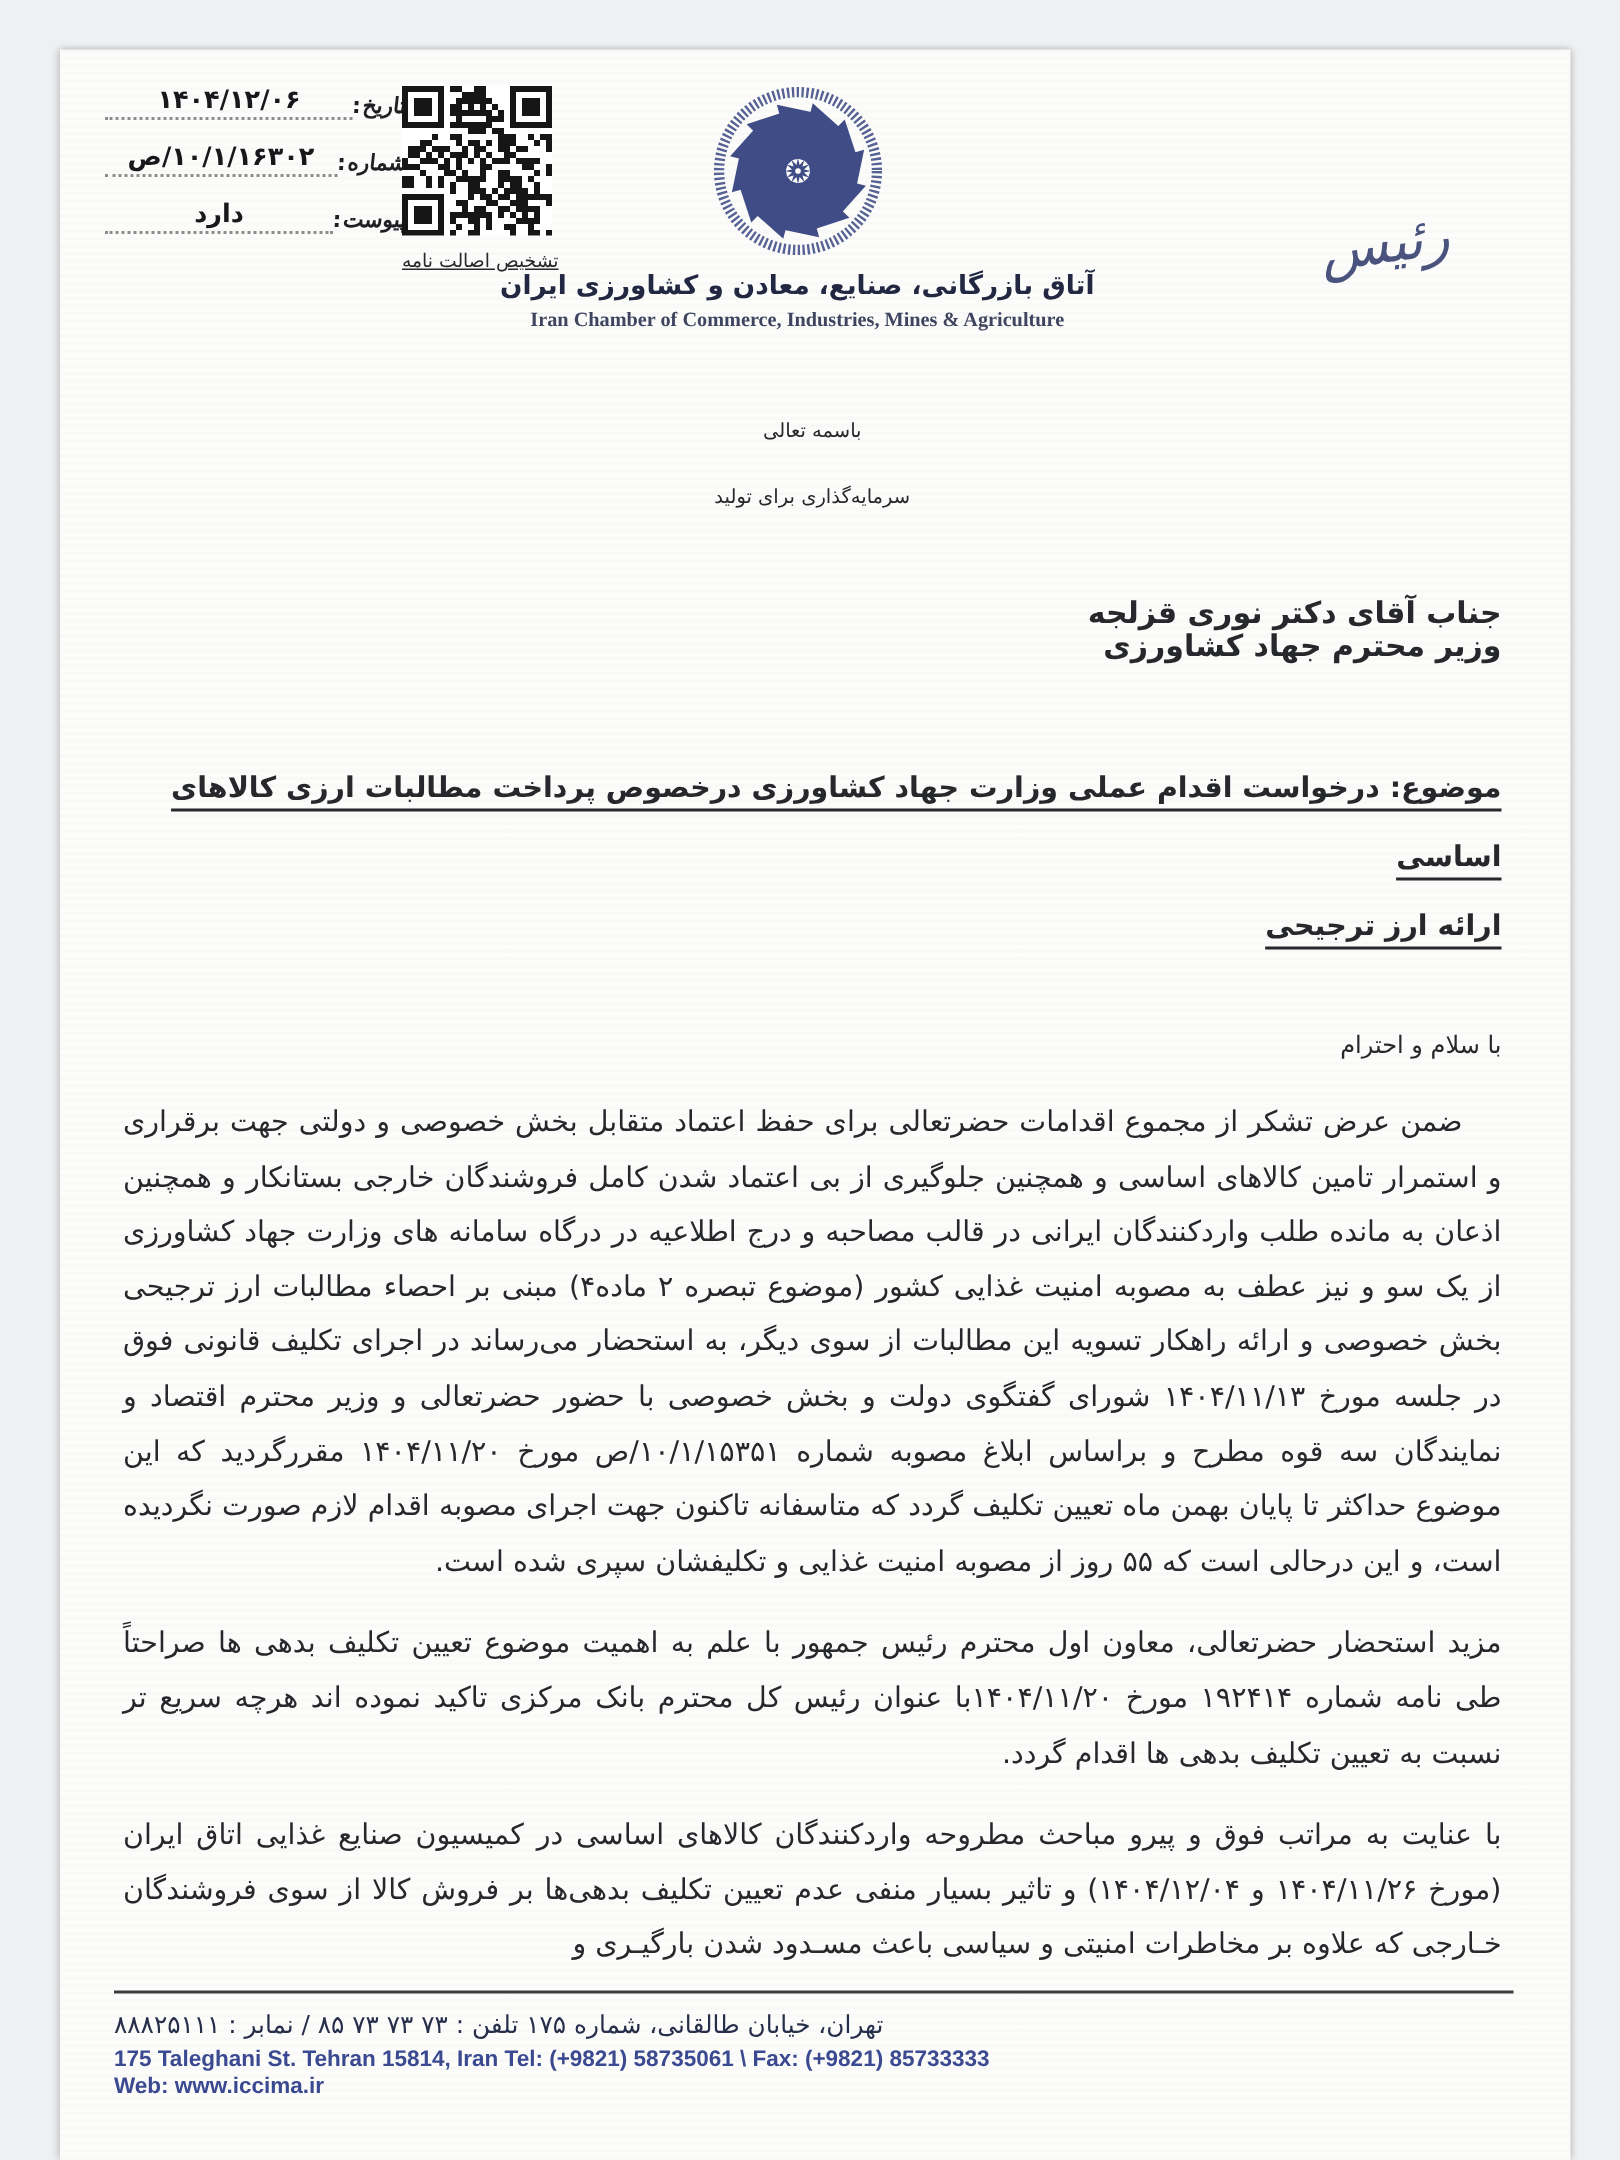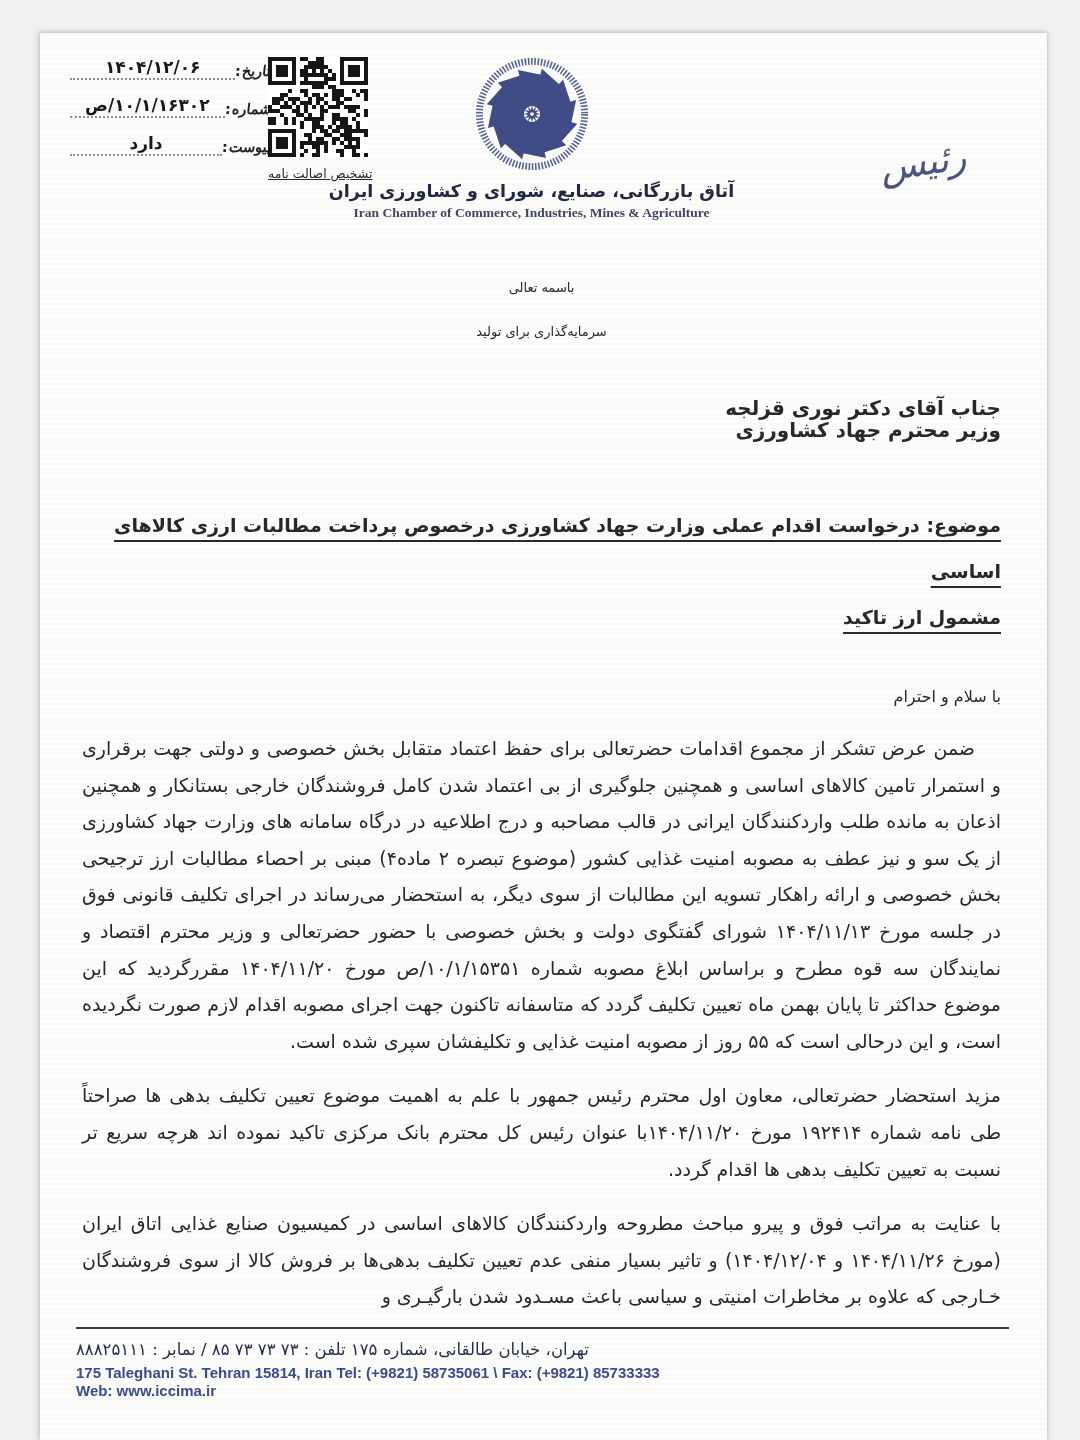--- a/index.html
+++ b/index.html
@@ -341,36 +341,36 @@
             <polygon points="1,-11 10,-46 29,-29 8,-3" transform="rotate(180)"></polygon>
             <polygon points="1,-11 10,-46 29,-29 8,-3" transform="rotate(210)"></polygon>
             <polygon points="1,-11 10,-46 29,-29 8,-3" transform="rotate(240)"></polygon>
             <polygon points="1,-11 10,-46 29,-29 8,-3" transform="rotate(270)"></polygon>
             <polygon points="1,-11 10,-46 29,-29 8,-3" transform="rotate(300)"></polygon>
             <polygon points="1,-11 10,-46 29,-29 8,-3" transform="rotate(330)"></polygon>
             <polygon points="0.00,-8.80 1.09,-4.06 4.40,-7.62 2.97,-2.97 7.62,-4.40 4.06,-1.09 8.80,-0.00 4.06,1.09 7.62,4.40 2.97,2.97 4.40,7.62 1.09,4.06 0.00,8.80 -1.09,4.06 -4.40,7.62 -2.97,2.97 -7.62,4.40 -4.06,1.09 -8.80,0.00 -4.06,-1.09 -7.62,-4.40 -2.97,-2.97 -4.40,-7.62 -1.09,-4.06"></polygon>
             <circle r="1.9" fill="#fcfcfb"></circle>
           </g>
         </svg></div>
-    <div class="org-fa">آتاق بازرگانی، صنایع، شورای و کشاورزی ایران</div>
+    <div class="org-fa">آتاق بازرگانی، صنایع، معادن و کشاورزی ایران</div>
     <div class="org-en">Iran Chamber of Commerce, Industries, Mines &amp; Agriculture</div>
   </div>
 
   <div class="president">رئیس</div>
 
   <div class="body">
     <div class="center-line bismillah">باسمه تعالی</div>
     <div class="center-line slogan">سرمایه‌گذاری برای تولید</div>
 
     <div class="recipient recipient-name">جناب آقای دکتر نوری قزلجه</div>
     <div class="recipient recipient-title">وزیر محترم جهاد کشاورزی</div>
 
     <div class="subject">
       <span>موضوع: درخواست اقدام عملی وزارت جهاد کشاورزی درخصوص پرداخت مطالبات ارزی کالاهای اساسی</span><br>
-      <span>مشمول ارز تاکید</span>
+      <span>ارائه ارز ترجیحی</span>
     </div>
 
     <div class="salutation">با سلام و احترام</div>
 
     <p class="para indent">ضمن عرض تشکر از مجموع اقدامات حضرتعالی برای حفظ اعتماد متقابل بخش خصوصی و دولتی جهت برقراری و استمرار تامین کالاهای اساسی و همچنین جلوگیری از بی اعتماد شدن کامل فروشندگان خارجی بستانکار و همچنین اذعان به مانده طلب واردکنندگان ایرانی در قالب مصاحبه و درج اطلاعیه در درگاه سامانه های وزارت جهاد کشاورزی از یک سو و نیز عطف به مصوبه امنیت غذایی کشور (موضوع تبصره ۲ ماده۴) مبنی بر احصاء مطالبات ارز ترجیحی بخش خصوصی و ارائه راهکار تسویه این مطالبات از سوی دیگر،  به استحضار می‌رساند در اجرای تکلیف قانونی فوق در جلسه مورخ ۱۴۰۴/۱۱/۱۳ شورای گفتگوی دولت و بخش خصوصی با حضور حضرتعالی و وزیر محترم اقتصاد و نمایندگان سه قوه مطرح و براساس ابلاغ مصوبه شماره ۱۰/۱/۱۵۳۵۱/ص مورخ ۱۴۰۴/۱۱/۲۰  مقررگردید که این موضوع حداکثر تا پایان بهمن ماه تعیین تکلیف گردد که متاسفانه تاکنون جهت اجرای مصوبه اقدام لازم صورت نگردیده است، و این درحالی است  که ۵۵ روز از مصوبه امنیت غذایی و تکلیفشان سپری شده است.</p>
     <p class="para">مزید استحضار حضرتعالی، معاون اول محترم رئیس جمهور با علم به اهمیت موضوع تعیین تکلیف بدهی ها صراحتاً طی نامه شماره ۱۹۲۴۱۴ مورخ ۱۴۰۴/۱۱/۲۰با عنوان رئیس کل محترم بانک مرکزی تاکید نموده اند هرچه سریع تر نسبت به تعیین تکلیف بدهی ها اقدام گردد.</p>
     <p class="para">با عنایت به مراتب فوق و پیرو مباحث مطروحه واردکنندگان کالاهای اساسی در  کمیسیون صنایع غذایی اتاق ایران (مورخ ۱۴۰۴/۱۱/۲۶ و ۱۴۰۴/۱۲/۰۴) و تاثیر بسیار منفی عدم تعیین تکلیف بدهی‌ها بر فروش کالا از سوی فروشندگان  خـارجی که علاوه بر مخاطرات امنیتی و سیاسی باعث مسـدود شدن بارگیـری و</p>
   </div>
 
   <div class="footer">

